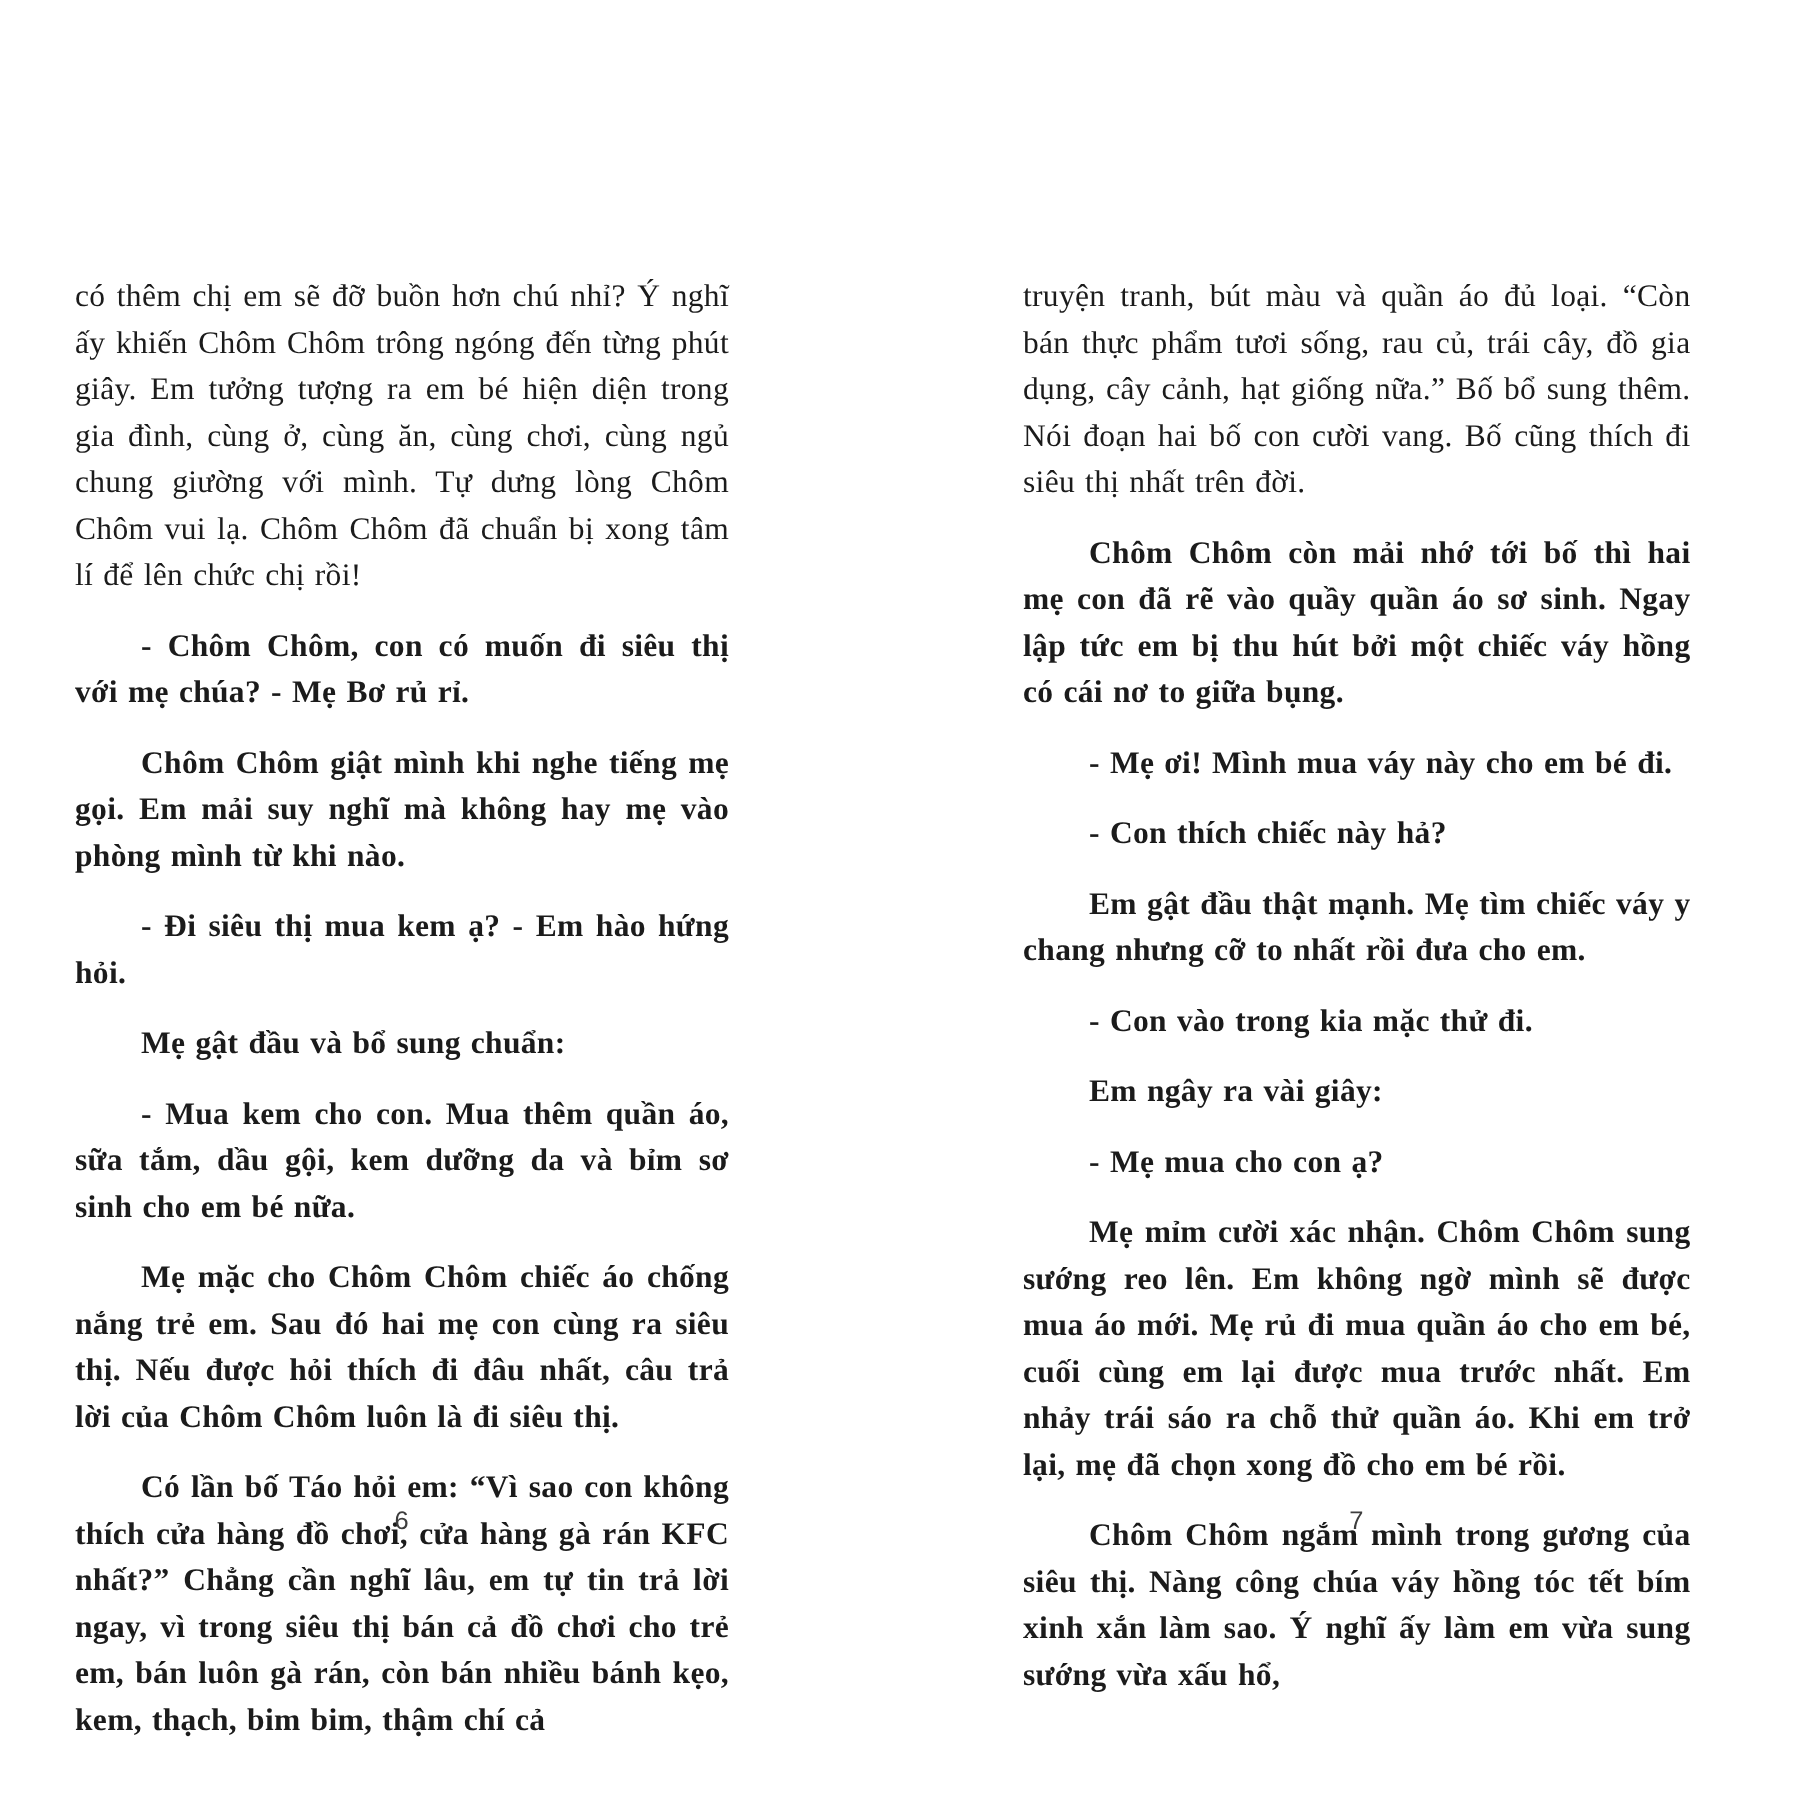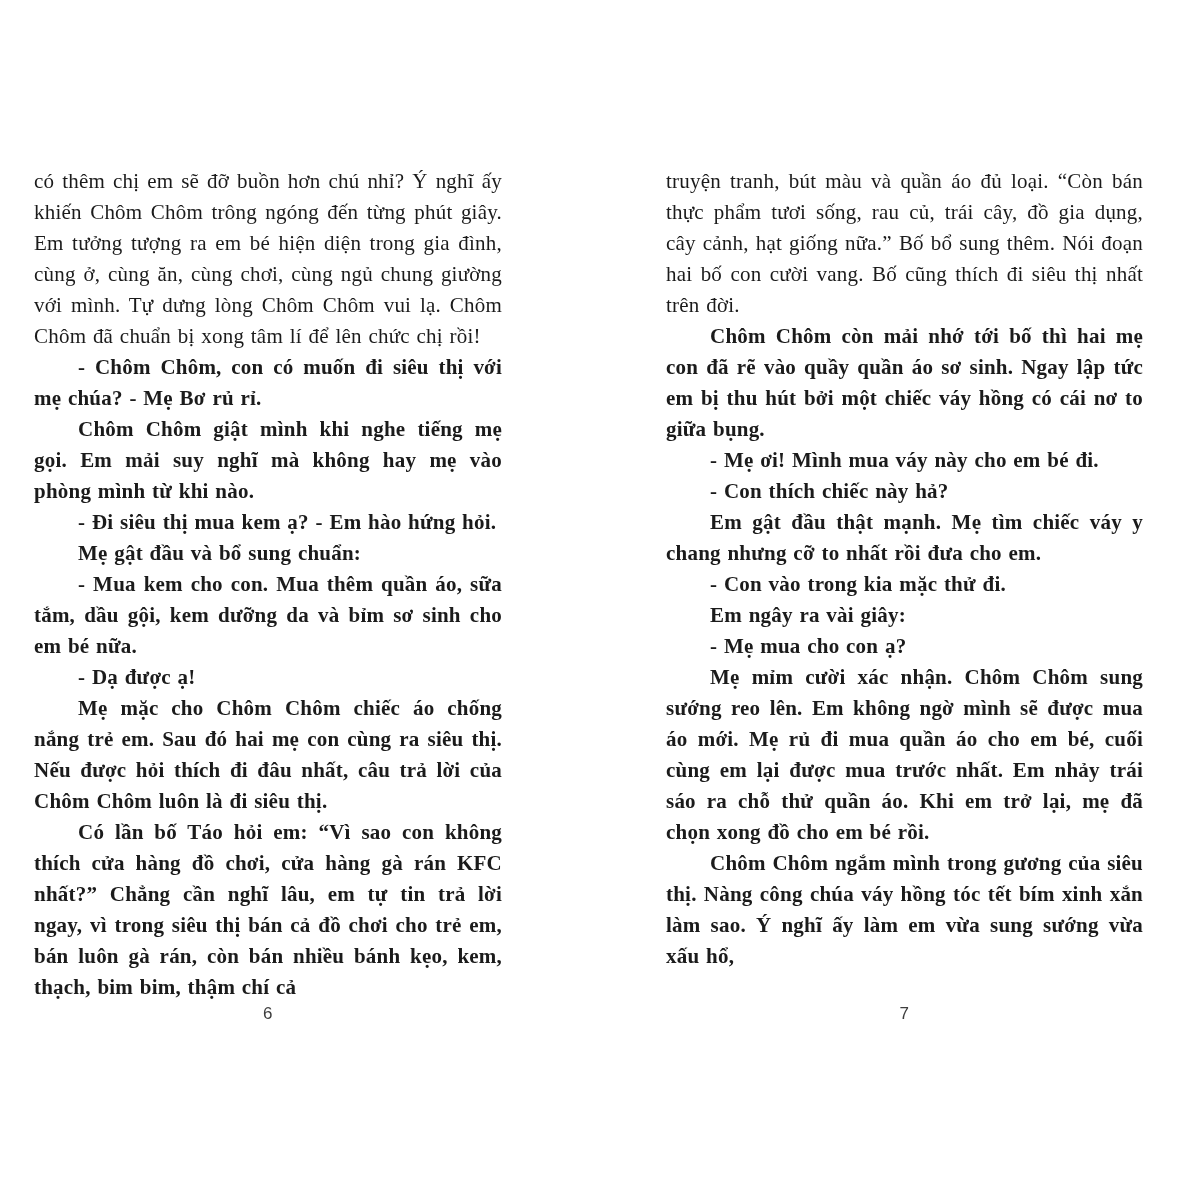--- a/index.html
+++ b/index.html
@@ -27,21 +27,21 @@
   }
   .page.left {
     left: 34px;
     width: 468px;
   }
   .page.right {
     left: 666px;
     width: 477px;
   }
   .text-block p {
-    margin: 0;
+    margin: 16px;
     font-size: 21px;
     line-height: 31px;
     text-align: justify;
     text-justify: inter-word;
     word-spacing: 0.06em;
     letter-spacing: 0.01em;
   }
   .text-block p.indent {
     text-indent: 44px;
     font-weight: bold;
@@ -64,21 +64,20 @@
 <div class="spread">
 
   <section class="page left">
     <div class="text-block">
         <p class="">có thêm chị em sẽ đỡ buồn hơn chú nhỉ? Ý nghĩ ấy khiến Chôm Chôm trông ngóng đến từng phút giây. Em tưởng tượng ra em bé hiện diện trong gia đình, cùng ở, cùng ăn, cùng chơi, cùng ngủ chung giường với mình. Tự dưng lòng Chôm Chôm vui lạ. Chôm Chôm đã chuẩn bị xong tâm lí để lên chức chị rồi!</p>
         <p class="indent">- Chôm Chôm, con có muốn đi siêu thị với mẹ chúa? - Mẹ Bơ rủ rỉ.</p>
         <p class="indent">Chôm Chôm giật mình khi nghe tiếng mẹ gọi. Em mải suy nghĩ mà không hay mẹ vào phòng mình từ khi nào.</p>
         <p class="indent">- Đi siêu thị mua kem ạ? - Em hào hứng hỏi.</p>
         <p class="indent">Mẹ gật đầu và bổ sung chuẩn:</p>
         <p class="indent">- Mua kem cho con. Mua thêm quần áo, sữa tắm, dầu gội, kem dưỡng da và bỉm sơ sinh cho em bé nữa.</p>
-        <p class="indent">- Dạ được ạ!</p>
         <p class="indent">Mẹ mặc cho Chôm Chôm chiếc áo chống nắng trẻ em. Sau đó hai mẹ con cùng ra siêu thị. Nếu được hỏi thích đi đâu nhất, câu trả lời của Chôm Chôm luôn là đi siêu thị.</p>
         <p class="indent">Có lần bố Táo hỏi em: “Vì sao con không thích cửa hàng đồ chơi, cửa hàng gà rán KFC nhất?” Chẳng cần nghĩ lâu, em tự tin trả lời ngay, vì trong siêu thị bán cả đồ chơi cho trẻ em, bán luôn gà rán, còn bán nhiều bánh kẹo, kem, thạch, bim bim, thậm chí cả</p>
       </div>
     <div class="folio">6</div>
   </section>
 
   <section class="page right">
     <div class="text-block">
         <p class="">truyện tranh, bút màu và quần áo đủ loại. “Còn bán thực phẩm tươi sống, rau củ, trái cây, đồ gia dụng, cây cảnh, hạt giống nữa.” Bố bổ sung thêm. Nói đoạn hai bố con cười vang. Bố cũng thích đi siêu thị nhất trên đời.</p>
         <p class="indent">Chôm Chôm còn mải nhớ tới bố thì hai mẹ con đã rẽ vào quầy quần áo sơ sinh. Ngay lập tức em bị thu hút bởi một chiếc váy hồng có cái nơ to giữa bụng.</p>

